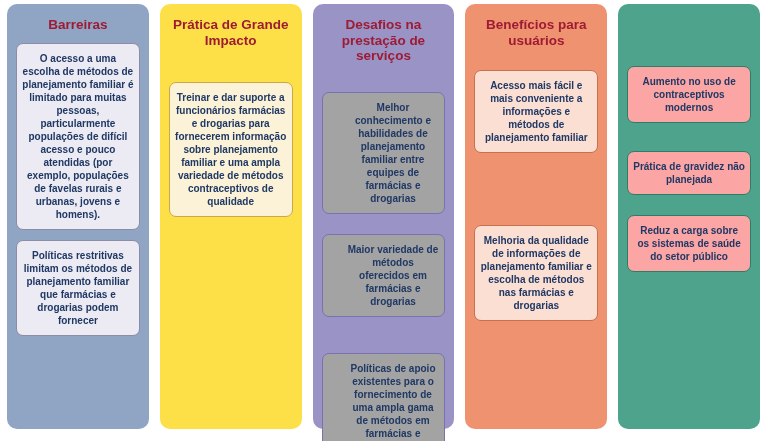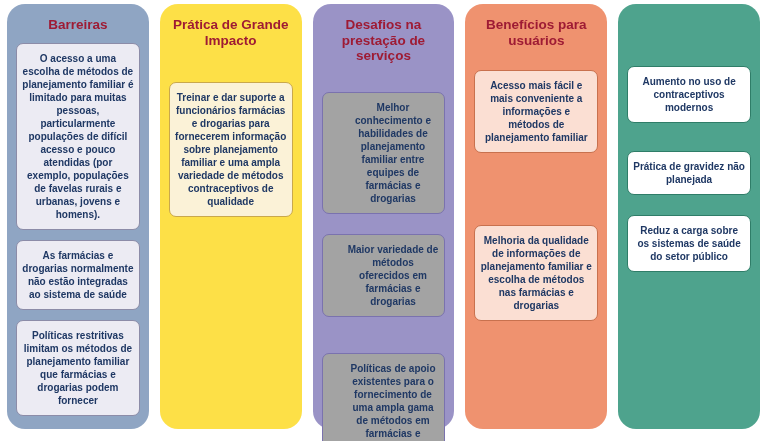--- a/index.html
+++ b/index.html
@@ -12,21 +12,21 @@
   }
   .board {
     display: flex;
     gap: 11px;
     padding: 4px 7px;
     height: 433px;
     box-sizing: border-box;
   }
   .col {
     flex: 1;
-    border-radius: 18px;
+    border-radius: 10px;
     padding: 10px 9px;
     box-sizing: border-box;
     display: flex;
     flex-direction: column;
   }
   .col-title {
     color: #9E1B34;
     font-weight: bold;
     font-size: 13.5px;
     line-height: 1.15;
@@ -46,21 +46,21 @@
   
   .col1 { background: #8FA5C3; }
   .col1 .card { background: #ECEBF3; border-color: #8C8CA8; }
   .col2 { background: #fde047; }
   .col2 .card { background: #FBF2D7; border-color: #C9A84C; }
   .col3 { background: #9A93C6; }
   .col3 .card { background: #a3a3a3; border-color: #7A72AE; padding-left: 24px; }
   .col4 { background: #EF926F; }
   .col4 .card { background: #FBDFD3; border-color: #C8714E; }
   .col5 { background: #4EA38D; }
-  .col5 .card { background: #ffffff; border-color: #2F7D68; }
+  .col5 .card { background: #fca5a5; border-color: #2F7D68; }
   
   .col1 .card { margin-top: 10px; }
   .col1 .c1a { margin-top: 6px; }
   .col2 .c2a { margin-top: 30px; }
   .col3 .c3a { margin-top: 24px; }
   .col3 .c3b { margin-top: 20px; }
   .col3 .c3c { margin-top: 36px; }
   .col4 .c4a { margin-top: 18px; }
   .col4 .c4b { margin-top: 72px; }
   .col5 .c5a { margin-top: 52px; }
@@ -68,21 +68,20 @@
   .col5 .c5c { margin-top: 20px; }
 </style>
 </head>
 <body>
 
 <div class="board">
 
   <div class="col col1">
     <div class="col-title">Barreiras</div>
     <div class="card c1a">O acesso a uma escolha de métodos de planejamento familiar é limitado para muitas pessoas, particularmente populações de difícil acesso e pouco atendidas (por exemplo, populações de favelas rurais e urbanas, jovens e homens).</div>
-    <div class="card c1b">As farmácias e drogarias normalmente não estão integradas ao sistema de saúde</div>
     <div class="card c1c">Políticas restritivas limitam os métodos de planejamento familiar que farmácias e drogarias podem fornecer</div>
   </div>
 
   <div class="col col2">
     <div class="col-title">Prática de Grande Impacto</div>
     <div class="card c2a">Treinar e dar suporte a funcionários farmácias e drogarias para fornecerem informação sobre planejamento familiar e uma ampla variedade de métodos contraceptivos de qualidade</div>
   </div>
 
   <div class="col col3">
     <div class="col-title">Desafios na prestação de serviços</div>

